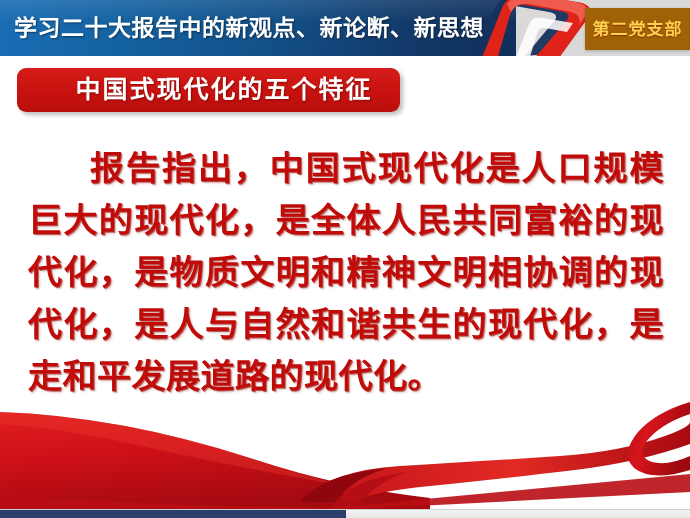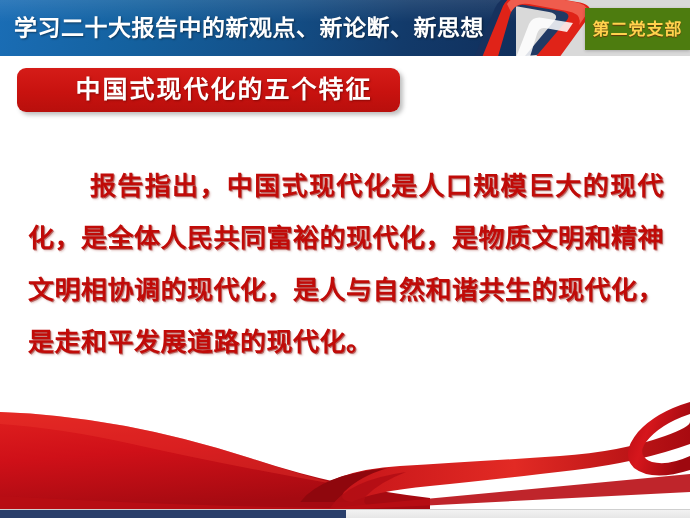--- a/index.html
+++ b/index.html
@@ -71,21 +71,21 @@
     height: 66px;
     pointer-events: none;
   }
 
   .header-badge {
     position: absolute;
     left: 585px;
     top: 8px;
     width: 105px;
     height: 42px;
-    background: #4d7c0f;
+    background: #a16207;
     box-shadow: 0 1px 3px rgba(0,0,0,0.22);
   }
   .header-badge-text {
     position: absolute;
     left: 0; right: 0; top: 0; bottom: 0;
     line-height: 42px;
     text-align: center;
     color: #ffd24d;
     font-size: 17px;
     font-weight: bold;
@@ -114,24 +114,24 @@
     font-weight: bold;
     letter-spacing: 2px;
     text-shadow: 1px 1px 2px rgba(90,0,0,0.55);
     padding-left: 31px;
   }
 
   
   .body-text {
     position: absolute;
     left: 28px;
-    top: 160px;
+    top: 142px;
     width: 636px;
     color: #c00b08;
-    font-size: 26px;
+    font-size: 34px;
     font-weight: bold;
     line-height: 52px;
     text-align: justify;
     text-indent: 62px;
     letter-spacing: 0.5px;
     text-shadow: 1px 1px 0 rgba(140,10,5,0.55), 2px 2px 2px rgba(150,40,30,0.25);
   }
 
   
   .bottom-ribbon {

